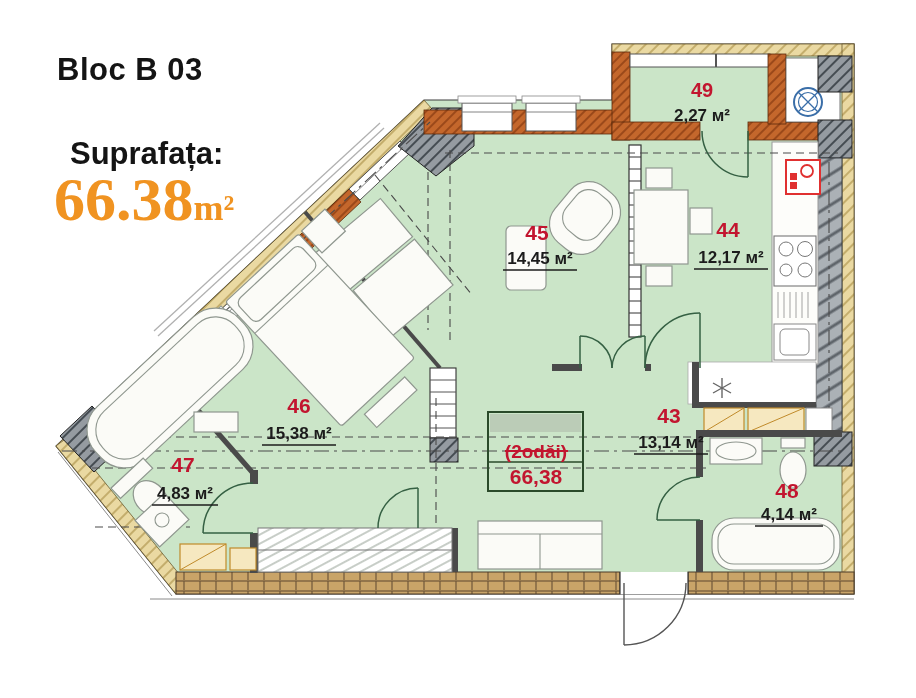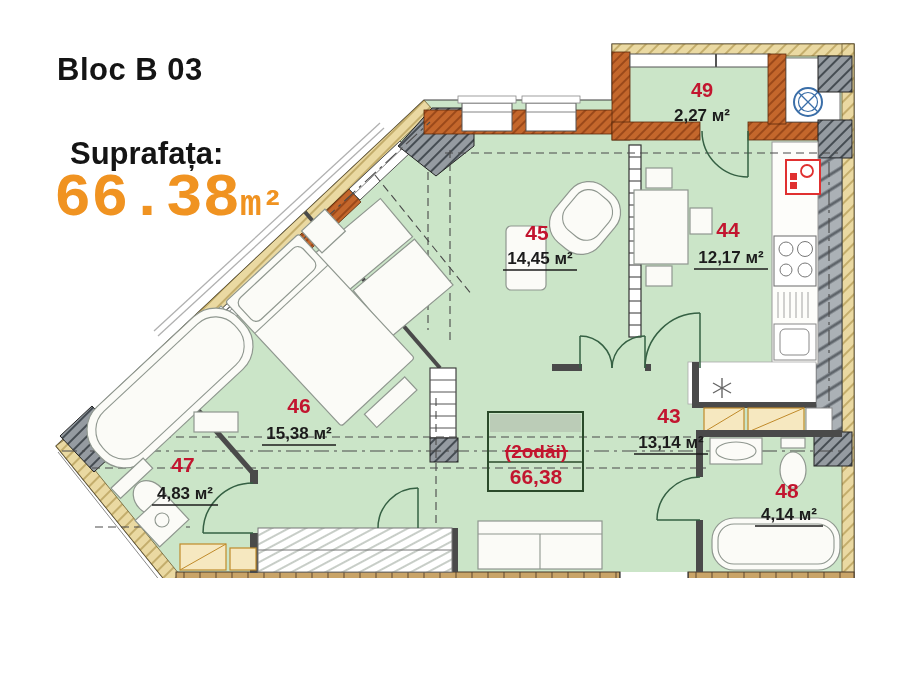--- a/index.html
+++ b/index.html
@@ -1,23 +1,23 @@
 <!DOCTYPE html>
 <html><head>
 <meta charset="utf-8">
 <style>
   html,body{margin:0;padding:0;background:#ffffff;}
-  .page{position:relative;width:916px;height:578px;background:#fff;overflow:hidden;
+  .page{position:relative;width:916px;height:698px;background:#fff;overflow:hidden;
         font-family:"Liberation Sans",sans-serif;}
   .hdr-title{position:absolute;left:57px;top:52px;font-size:31px;font-weight:bold;
              color:#141414;letter-spacing:0.5px;}
   .hdr-surface{position:absolute;left:70px;top:136px;font-size:31px;font-weight:bold;
                color:#141414;}
   .hdr-value{position:absolute;left:54px;top:168px;color:#f09321;
-             font-family:Liberation Mono, monospace;font-weight:bold;}
+             font-family:Liberation Serif, serif;font-weight:bold;}
   .hdr-value .num{font-size:62px;line-height:1;}
   .hdr-value .unit{font-size:36px;}
   svg{position:absolute;left:0;top:0;}
   .rn{fill:#c2152f;font-family:"Liberation Sans",sans-serif;font-size:21px;font-weight:bold;text-anchor:middle;}
   .rn49{font-size:20px;}
   .ra{fill:#1c1c1c;font-family:"Liberation Sans",sans-serif;font-size:17px;font-weight:bold;text-anchor:middle;}
   .st1{fill:#c2152f;font-family:"Liberation Sans",sans-serif;font-size:19px;font-weight:bold;text-anchor:middle;}
   .st2{fill:#c2152f;font-family:"Liberation Sans",sans-serif;font-size:21px;font-weight:bold;text-anchor:middle;}
   .furn{fill:#fbfbf7;stroke:#8f978f;stroke-width:1.2;}
   .door{stroke:#356043;stroke-width:1.5;fill:none;}

